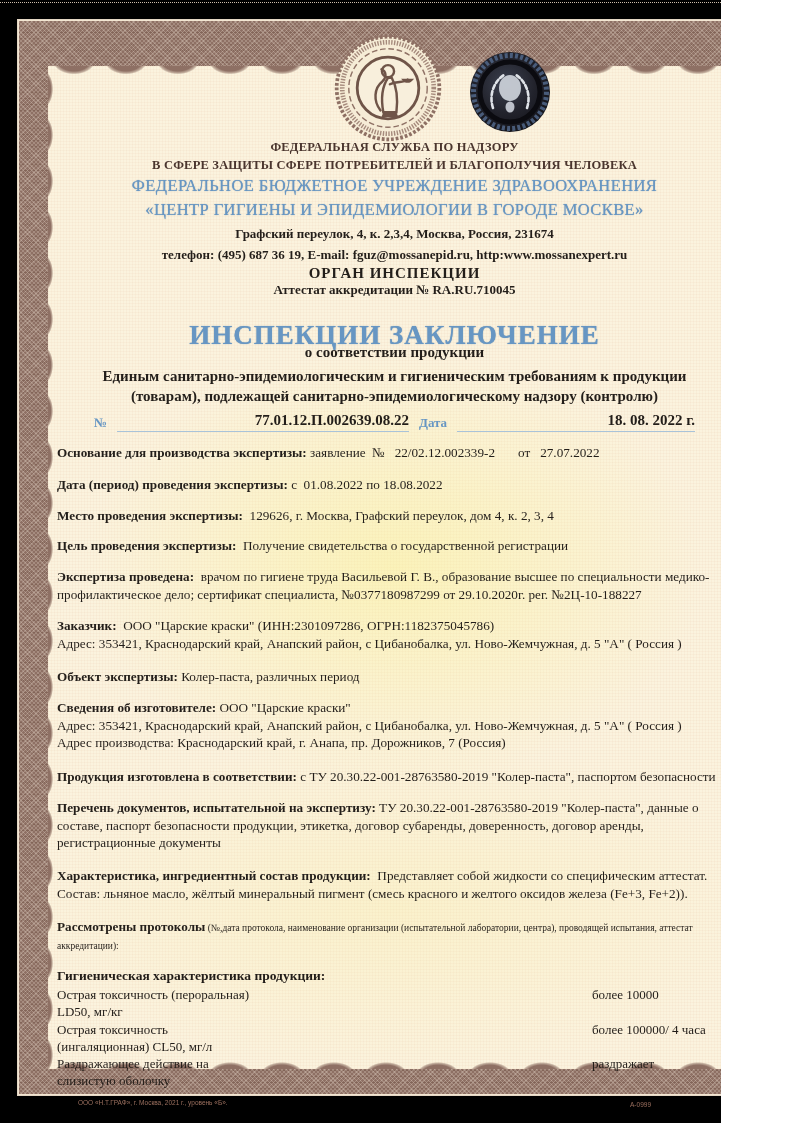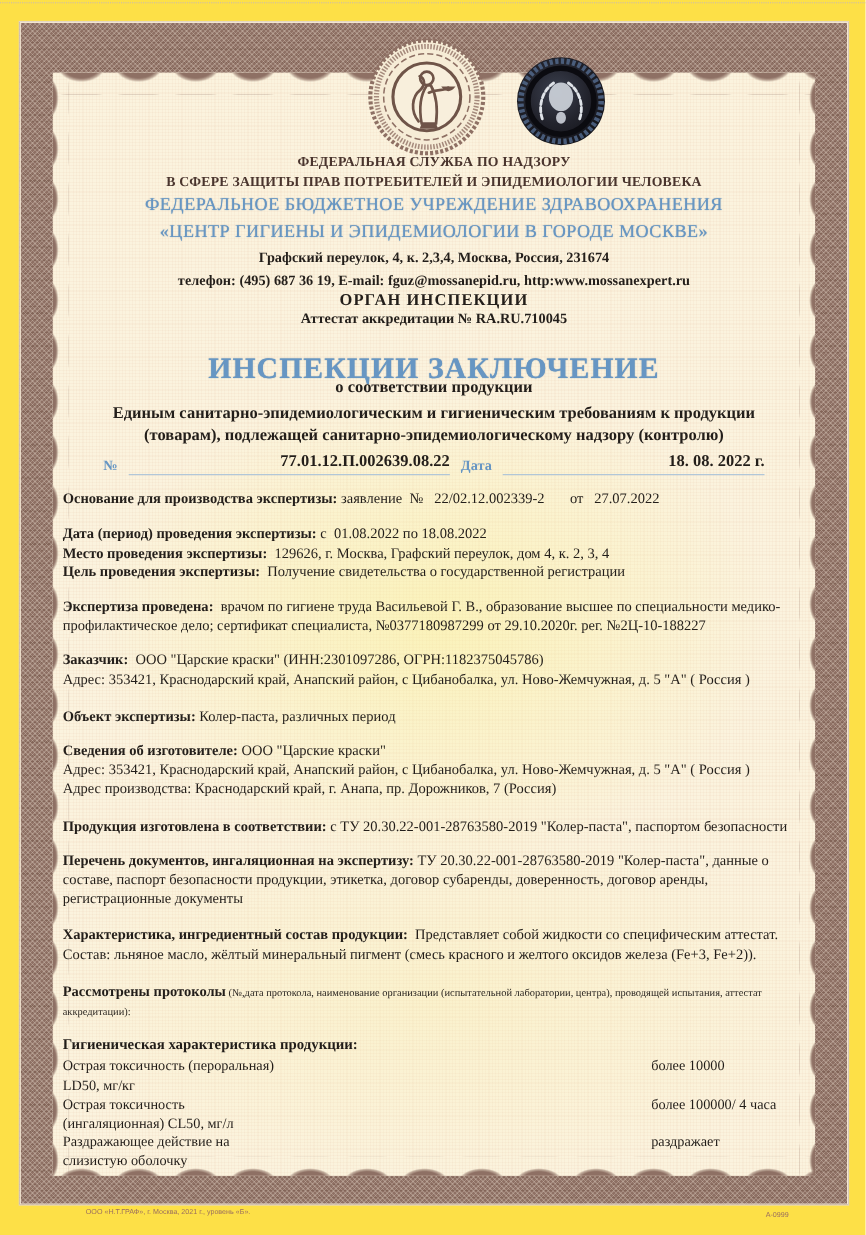--- a/index.html
+++ b/index.html
@@ -1,18 +1,18 @@
 <!DOCTYPE html>
 <html><head>
 <meta charset="utf-8">
 <style>
   * { margin:0; padding:0; box-sizing:border-box; }
   html,body { background:#ffffff; }
   .page {
-    position:relative; width:787px; height:1123px; background:#fde047;
+    position:relative; width:721px; height:1123px; background:#000000;
     overflow:hidden; font-family:"Liberation Serif", serif; color:#211c18;
   }
   .page-topline { position:absolute; top:2px; left:0; right:0; border-top:1px dotted #cdbcaa; }
 
   
   .cert {
     position:absolute; left:18px; top:20px; width:753px; height:1075px;
     background-color:#8e7064;
     background-image:
       repeating-linear-gradient(45deg, rgba(250,240,225,.22) 0 1px, rgba(0,0,0,0) 1px 3px),
@@ -68,21 +68,21 @@
   .numrow { display:flex; justify-content:center; align-items:flex-end; margin-top:5px; gap:10px; }
   .flabel { font-size:13px; font-weight:bold; color:#6796c3; padding-bottom:1px; }
   .fval   { border-bottom:1px solid #a9c3d9; text-align:right; font-weight:bold; font-size:15px;
             color:#231e1a; padding-bottom:2px; }
   .fval.num  { width:292px; }
   .fval.date { width:238px; }
 
   .sections { margin-top:10px; }
   .sec { font-size:13.2px; line-height:1.32; color:#231e1a; }
   .sec b { font-weight:bold; }
-  .mt12{margin-top:12px} .mt13{} .mt14{margin-top:14px} .mt15{margin-top:15px} .mt16{margin-top:16px}
+  .mt12{margin-top:12px} .mt13{margin-top:13px} .mt14{margin-top:14px} .mt15{margin-top:15px} .mt16{margin-top:16px}
   .note { font-size:9.5px; }
 
   .hyg-heading { font-size:13.5px; font-weight:bold; margin-top:15px; }
   .hyg-table { margin-top:2px; }
   .hyg-row { display:grid; grid-template-columns:205px 330px 1fr; font-size:13px; line-height:17.2px; }
 
   .imprint-left  { position:absolute; left:78px;  top:1099px; font-size:6.5px; color:#9b6f5e; z-index:4; font-family:"Liberation Sans", sans-serif;}
   .imprint-right { position:absolute; right:70px; top:1101px; font-size:6.5px; color:#9b6f5e; z-index:4; font-family:"Liberation Sans", sans-serif;}
 </style>
 </head>
@@ -95,21 +95,21 @@
     <div class="cert-inner">
       <div class="sc sc-top"></div>
       <div class="sc sc-bottom"></div>
       <div class="sc sc-left"></div>
       <div class="sc sc-right"></div>
 
       <div class="content">
 
         <div class="header">
           <div class="hdr-small">ФЕДЕРАЛЬНАЯ СЛУЖБА ПО НАДЗОРУ</div>
-          <div class="hdr-small">В СФЕРЕ ЗАЩИТЫ ПРАВ ПОТРЕБИТЕЛЕЙ И ЭПИДЕМИОЛОГИИ ЧЕЛОВЕКА</div>
+          <div class="hdr-small">В СФЕРЕ ЗАЩИТЫ СФЕРЕ ПОТРЕБИТЕЛЕЙ И БЛАГОПОЛУЧИЯ ЧЕЛОВЕКА</div>
           <div class="hdr-blue">ФЕДЕРАЛЬНОЕ БЮДЖЕТНОЕ УЧРЕЖДЕНИЕ ЗДРАВООХРАНЕНИЯ</div>
           <div class="hdr-blue">«ЦЕНТР ГИГИЕНЫ И ЭПИДЕМИОЛОГИИ В ГОРОДЕ МОСКВЕ»</div>
           <div class="hdr-addr">Графский переулок, 4, к. 2,3,4, Москва, Россия, 231674</div>
           <div class="hdr-addr">телефон: (495) 687 36 19, E-mail: fguz@mossanepid.ru, http:www.mossanexpert.ru</div>
           <div class="hdr-insp">ОРГАН ИНСПЕКЦИИ</div>
           <div class="hdr-accr">Аттестат аккредитации № RA.RU.710045</div>
         </div>
 
         <div class="titleblock">
           <div class="title-main">ИНСПЕКЦИИ ЗАКЛЮЧЕНИЕ</div>
@@ -126,21 +126,21 @@
         <div class="sections">
           <div class="sec mt12"><b class="bind">Основание для производства экспертизы:</b><span class="bind"> заявление  №   22/02.12.002339-2       от   27.07.2022</span></div>
           <div class="sec mt15"><b class="bind">Дата (период) проведения экспертизы:</b><span class="bind"> с  01.08.2022 по 18.08.2022</span></div>
           <div class="sec mt13"><b class="bind">Место проведения экспертизы:</b><span class="bind">  129626, г. Москва, Графский переулок, дом 4, к. 2, 3, 4</span></div>
           <div class="sec mt13"><b class="bind">Цель проведения экспертизы:</b><span class="bind">  Получение свидетельства о государственной регистрации</span></div>
           <div class="sec mt14"><b class="bind">Экспертиза проведена:</b><span class="bind">  врачом по гигиене труда Васильевой Г. В., образование высшее по специальности медико-профилактическое дело; сертификат специалиста, №0377180987299 от 29.10.2020г. рег. №2Ц-10-188227</span></div>
           <div class="sec mt14"><b class="bind">Заказчик:</b><span class="bind">  ООО "Царские краски" (ИНН:2301097286, ОГРН:1182375045786)</span><div class="bind">Адрес: 353421, Краснодарский край, Анапский район, с Цибанобалка, ул. Ново-Жемчужная, д. 5 "А" ( Россия )</div></div>
           <div class="sec mt16"><b class="bind">Объект экспертизы:</b><span class="bind"> Колер-паста, различных период</span></div>
           <div class="sec mt14"><b class="bind">Сведения об изготовителе:</b><span class="bind"> ООО "Царские краски"</span><div class="bind">Адрес: 353421, Краснодарский край, Анапский район, с Цибанобалка, ул. Ново-Жемчужная, д. 5 "А" ( Россия )</div><div class="bind">Адрес производства: Краснодарский край, г. Анапа, пр. Дорожников, 7 (Россия)</div></div>
           <div class="sec mt16"><b class="bind">Продукция изготовлена в соответствии:</b><span class="bind"> с ТУ 20.30.22-001-28763580-2019 "Колер-паста", паспортом безопасности</span></div>
-          <div class="sec mt14"><b class="bind">Перечень документов, ингаляционная на экспертизу:</b><span class="bind"> ТУ 20.30.22-001-28763580-2019 "Колер-паста", данные о составе, паспорт безопасности продукции, этикетка, договор субаренды, доверенность, договор аренды, регистрационные документы</span></div>
+          <div class="sec mt14"><b class="bind">Перечень документов, испытательной на экспертизу:</b><span class="bind"> ТУ 20.30.22-001-28763580-2019 "Колер-паста", данные о составе, паспорт безопасности продукции, этикетка, договор субаренды, доверенность, договор аренды, регистрационные документы</span></div>
           <div class="sec mt16"><b class="bind">Характеристика, ингредиентный состав продукции:</b><span class="bind">  Представляет собой жидкости со специфическим аттестат.</span><div class="bind">Состав: льняное масло, жёлтый минеральный пигмент (смесь красного и желтого оксидов железа (Fe+3, Fe+2)).</div></div>
           <div class="sec mt16"><b class="bind">Рассмотрены протоколы</b><span class="note bind"> (№,дата протокола, наименование организации (испытательной лаборатории, центра), проводящей испытания, аттестат аккредитации):</span></div>
         </div>
 
         <div class="hyg-heading">Гигиеническая характеристика продукции:</div>
         <div class="hyg-table">
           <div class="hyg-row">
               <span>Острая токсичность (пероральная) LD50, мг/кг</span>
               <span></span>
               <span>более 10000</span>

